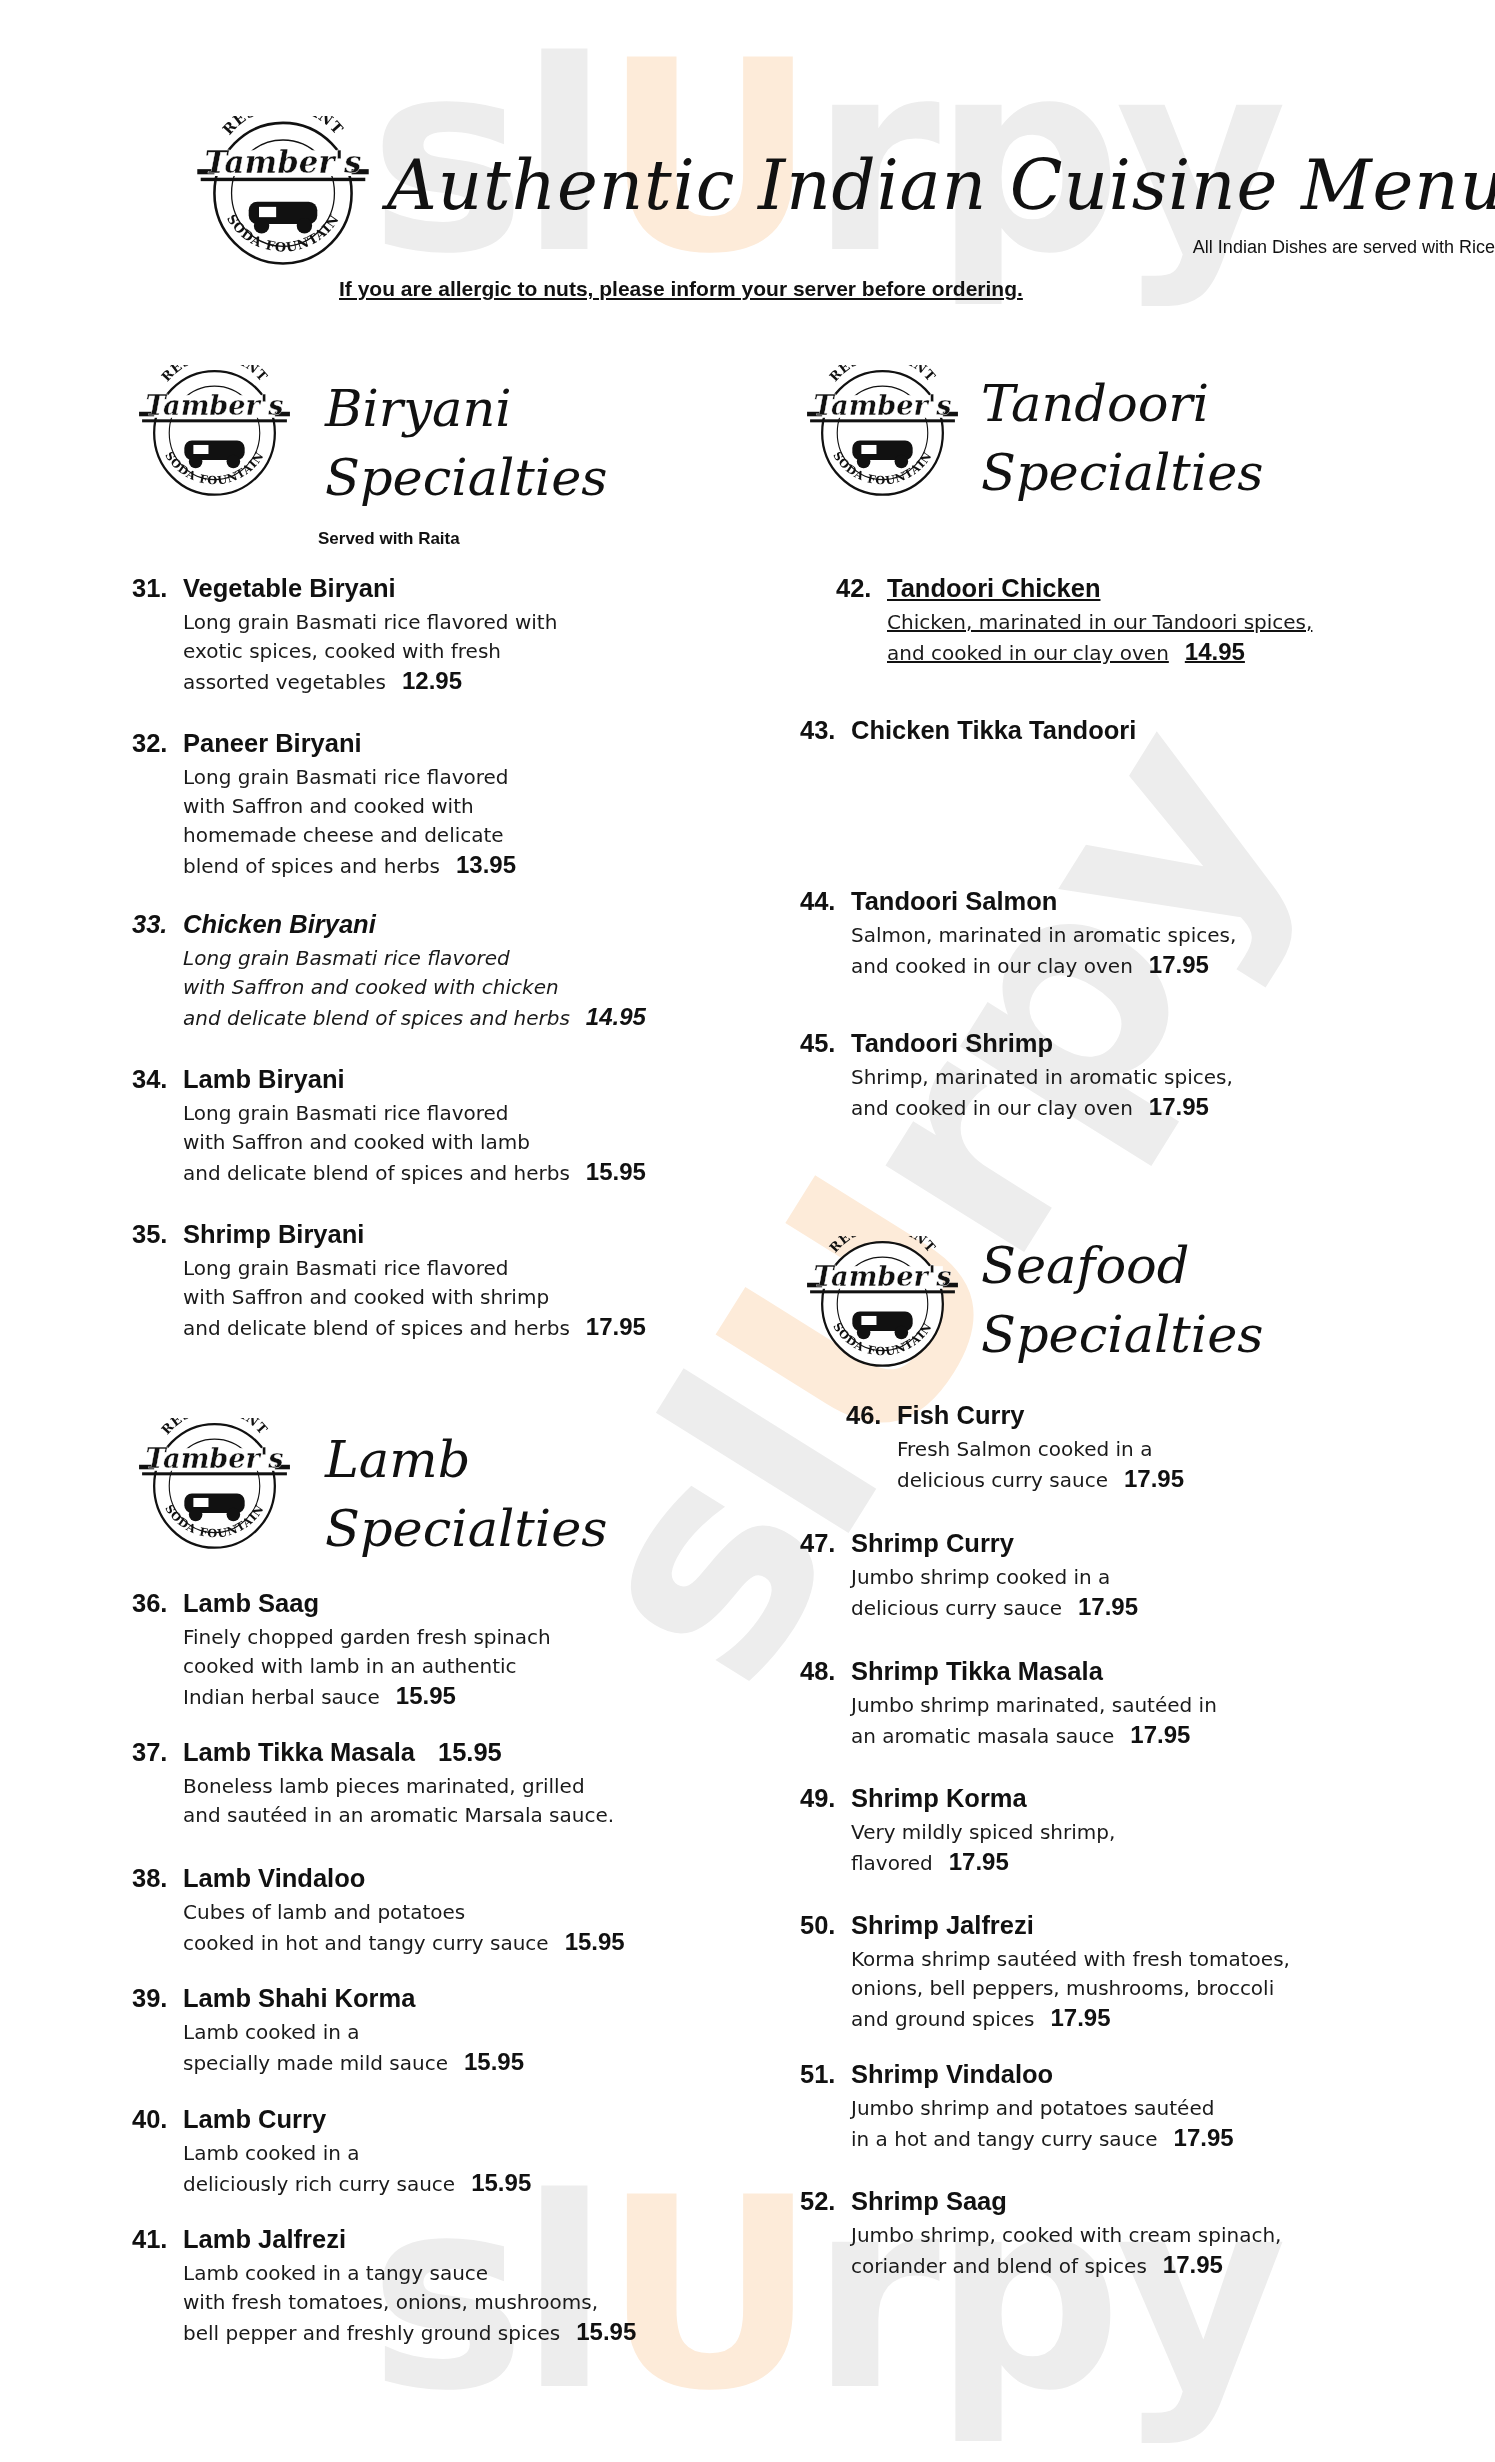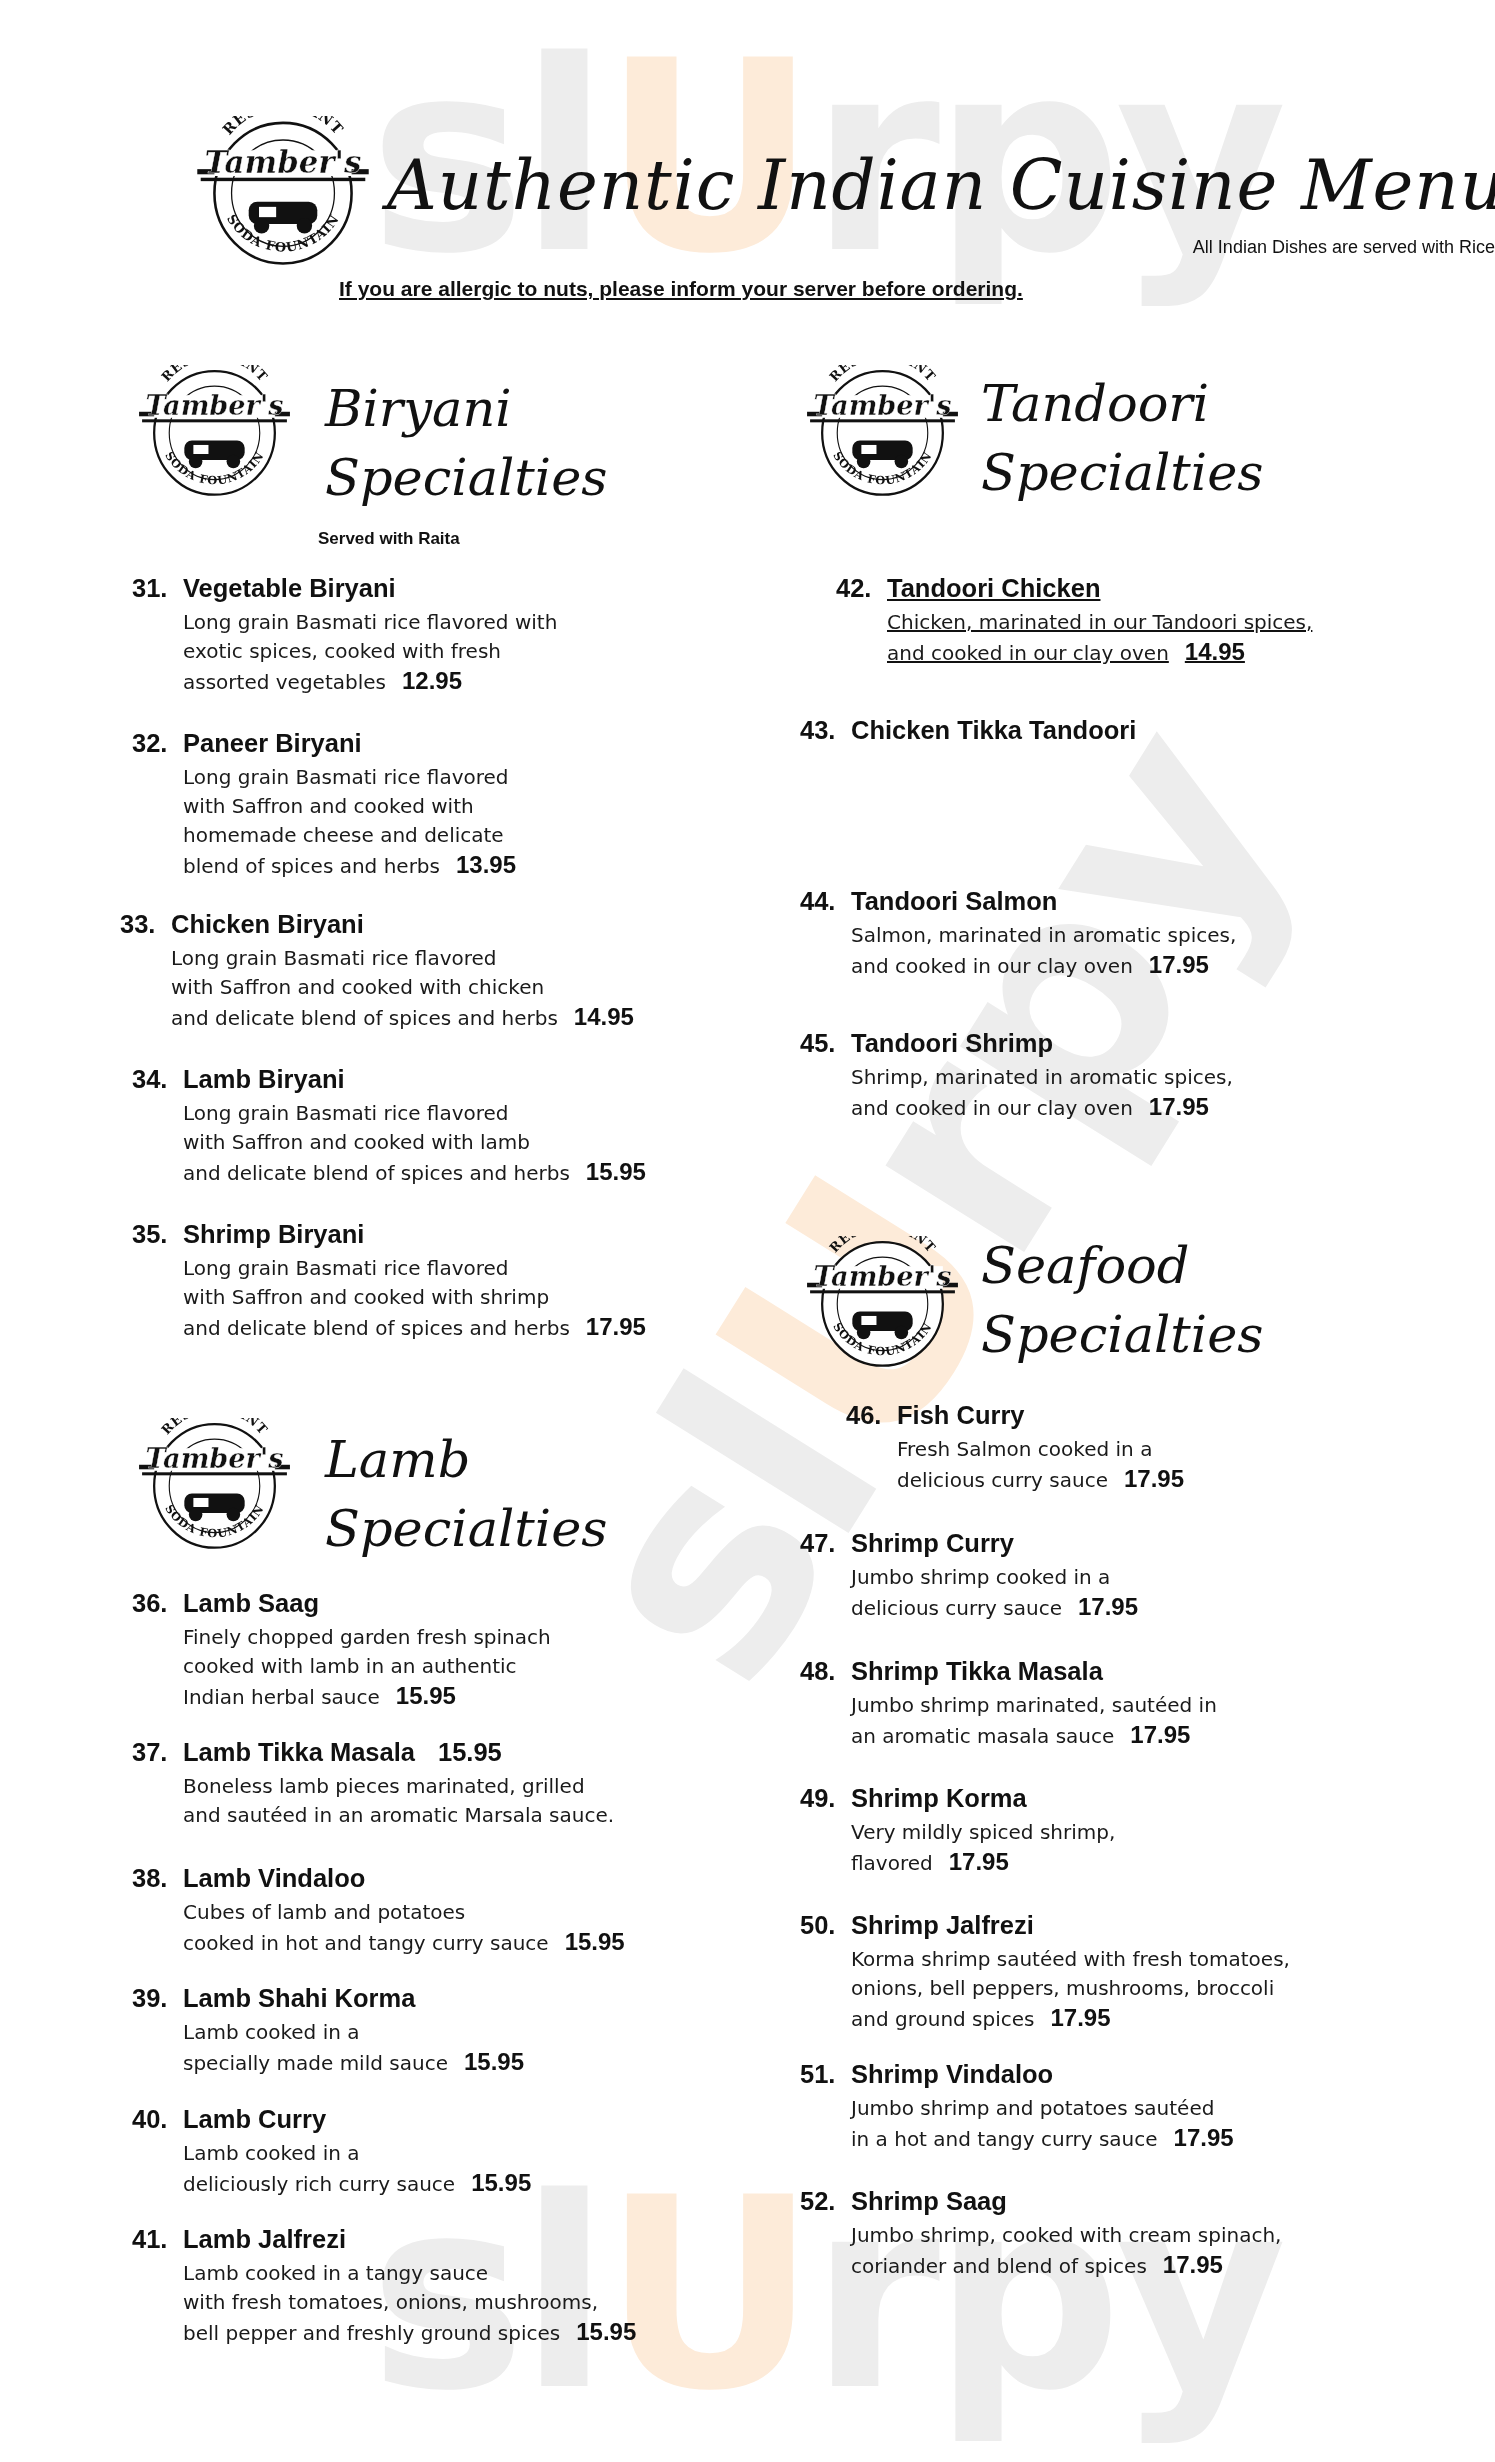--- a/index.html
+++ b/index.html
@@ -94,21 +94,21 @@
     </div>
     <div class="item" style="left: 132px; top: 728px;">
       <div class="item-name"><span class="num">32.</span><span>Paneer Biryani</span></div>
       <div class="item-desc">
         <span class="line"><span>Long grain Basmati rice flavored</span></span>
         <span class="line"><span>with Saffron and cooked with</span></span>
         <span class="line"><span>homemade cheese and delicate</span></span>
         <span class="line"><span>blend of spices and herbs</span><span class="price">13.95</span></span>
       </div>
     </div>
-    <div class="item" style="left: 120px; top: 909px;">
+    <div class="item" style="left: 132px; top: 909px; font-style: italic;">
       <div class="item-name"><span class="num">33.</span><span>Chicken Biryani</span></div>
       <div class="item-desc">
         <span class="line"><span>Long grain Basmati rice flavored</span></span>
         <span class="line"><span>with Saffron and cooked with chicken</span></span>
         <span class="line"><span>and delicate blend of spices and herbs</span><span class="price">14.95</span></span>
       </div>
     </div>
     <div class="item" style="left: 132px; top: 1064px;">
       <div class="item-name"><span class="num">34.</span><span>Lamb Biryani</span></div>
       <div class="item-desc">

